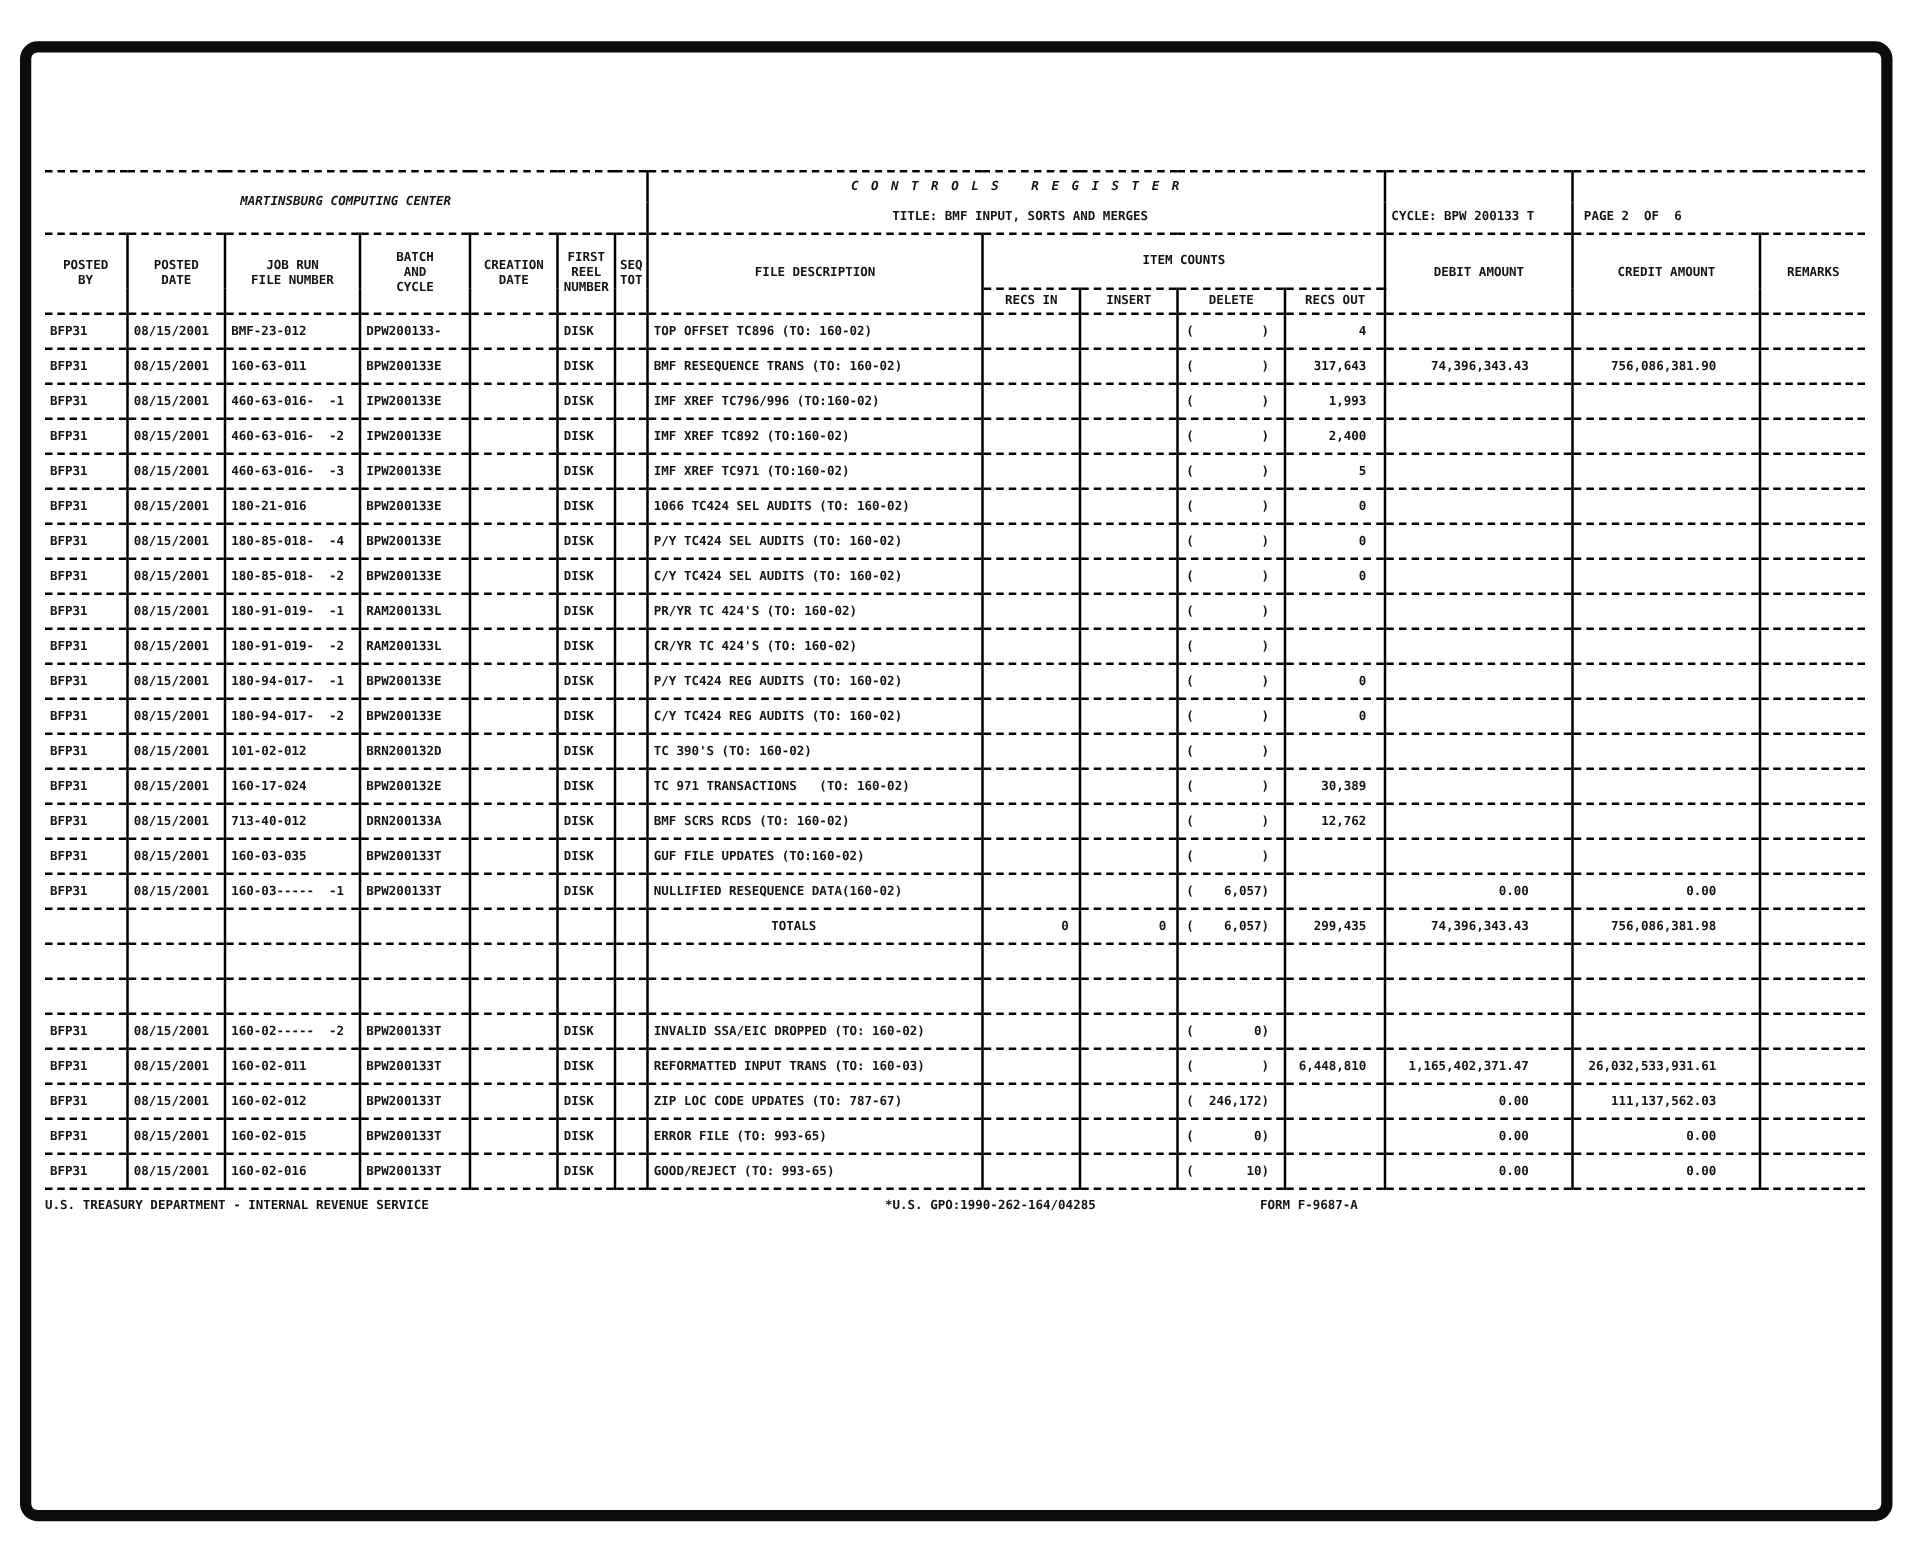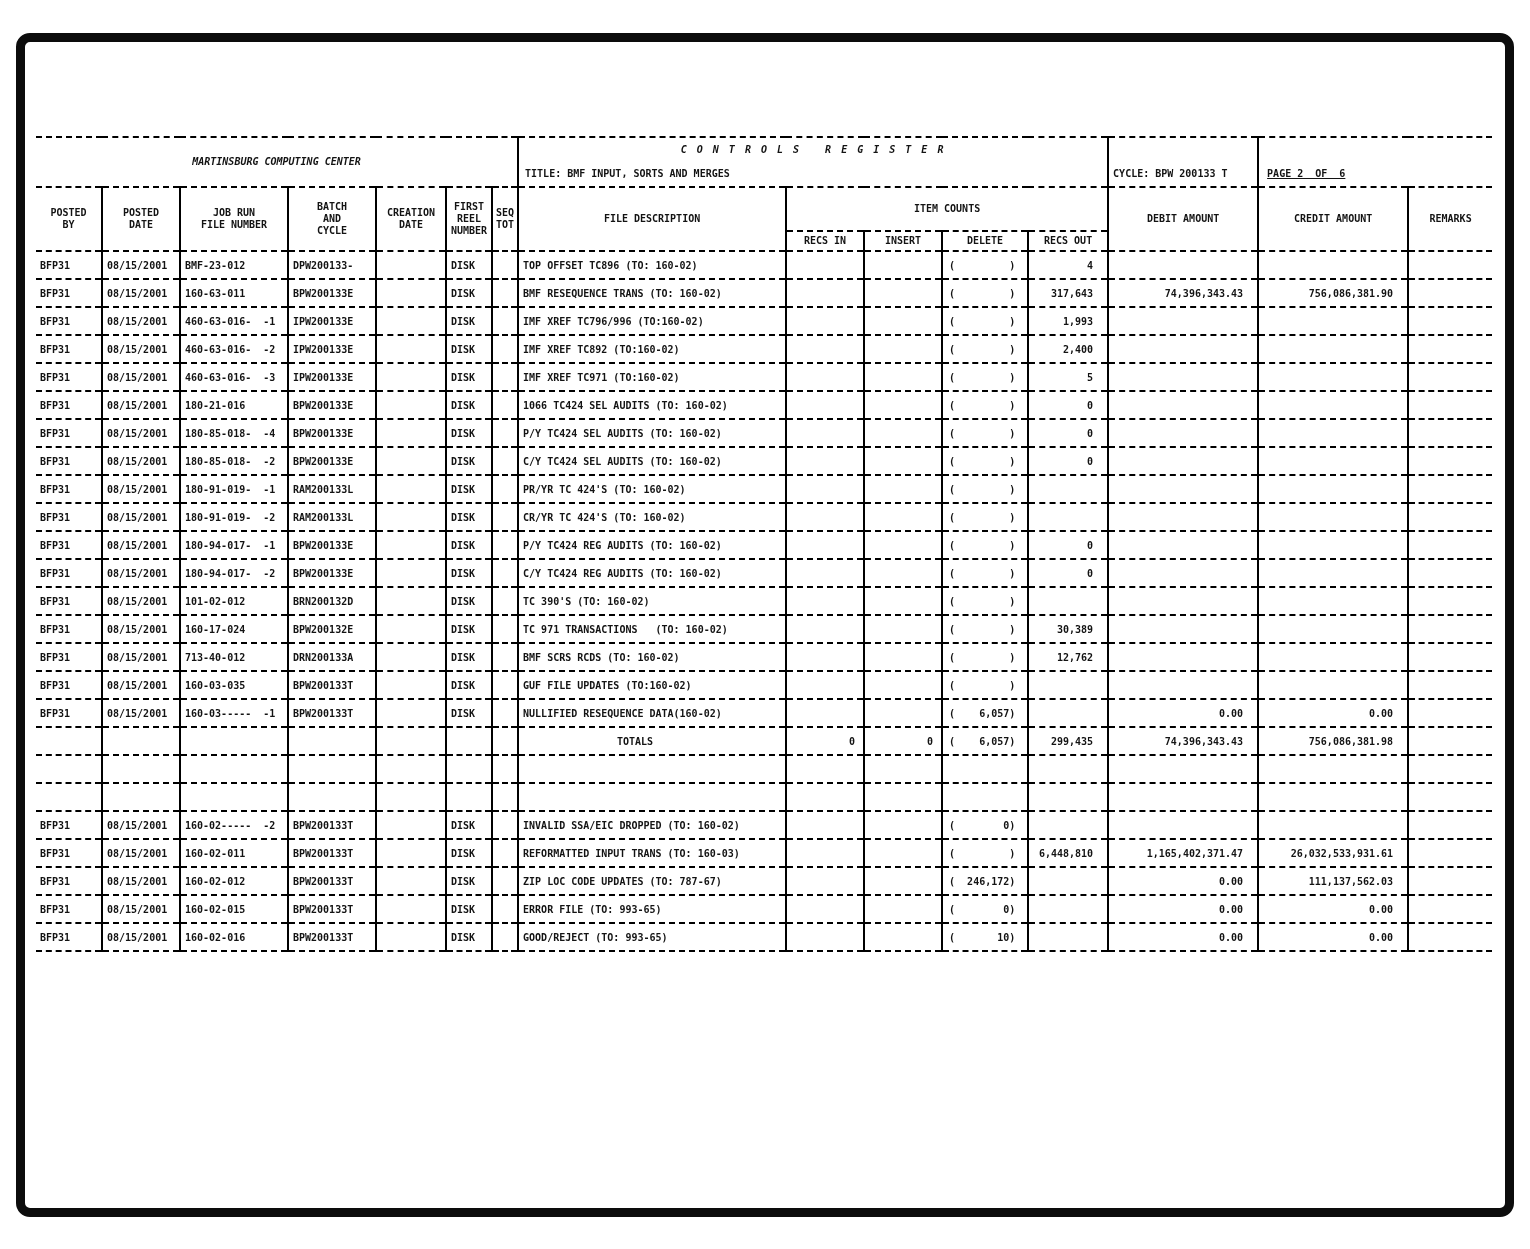--- a/index.html
+++ b/index.html
@@ -23,32 +23,32 @@
   }
   th,td{padding:0;overflow:hidden;}
   .pl{border-left:2px solid #000;}
   .dash-t{border-top:2px dashed #000;font-style:italic;}
   .dash-b{border-bottom:2px dashed #000;}
   thead th{font-weight:bold;vertical-align:middle;text-align:center;white-space:pre-line;}
   tr.title1 th{height:24px;}
   tr.title2 th{height:24px;}
   .t-left{text-align:center;}
   .t-center{white-space:pre;letter-spacing:2px;}
-  .t-title{text-align:left;padding-left:6px;}
+  .t-title{text-align:center;padding-left:6px;}
   .t-cycle{text-align:left;padding-left:4px;white-space:pre;margin-left:40px;}
-  .t-page{text-align:left;padding-left:8px;white-space:pre;text-decoration:underline;}
+  .t-page{text-align:left;padding-left:8px;white-space:pre;}
   tr.colhead1 th{height:42px;}
   tr.colhead2 th{height:18px;margin-left:20px;}
   tbody td{
     border-bottom:2px dashed #000;height:24px;vertical-align:middle;
     white-space:pre;padding:2px 2px 0 4px;
   }
   td.c-rin,td.c-ins{text-align:right;padding-right:8px;}
   td.c-rout{text-align:right;padding-right:14px;}
-  td.c-debit,td.c-credit{text-align:right;padding-right:14px;}
+  td.c-debit,td.c-credit{text-align:right;padding-right:34px;}
   td.c-del{text-align:left;padding-left:6px;}
   tr.totals td.c-desc{text-align:center;padding-right:38px;}
   .footer{
     position:relative;width:1456px;height:16px;margin-top:5px;
     font:bold 10px/12px "DejaVu Sans Mono", monospace;color:#131313;white-space:pre;
   }
   .footer .f-left{position:absolute;left:0;top:2px;}
   .footer .f-gpo{position:absolute;left:672px;top:2px;}
   .footer .f-form{position:absolute;left:972px;top:2px;}
 </style>
@@ -540,13 +540,18 @@
           <td class="c-ins pl">&nbsp;</td>
           <td class="c-del pl">(       10)</td>
           <td class="c-rout pl">&nbsp;</td>
           <td class="c-debit pl">0.00</td>
           <td class="c-credit pl">0.00</td>
           <td class="c-rem pl">&nbsp;</td>
         </tr>
       </tbody>
   </table>
 
+  <div class="footer">
+    <span class="f-left">U.S. TREASURY DEPARTMENT - INTERNAL REVENUE SERVICE</span>
+    <span class="f-gpo">*U.S. GPO:1990-262-164/04285</span>
+    <span class="f-form">FORM F-9687-A</span>
+  </div>
 </div>
 
 </body></html>

